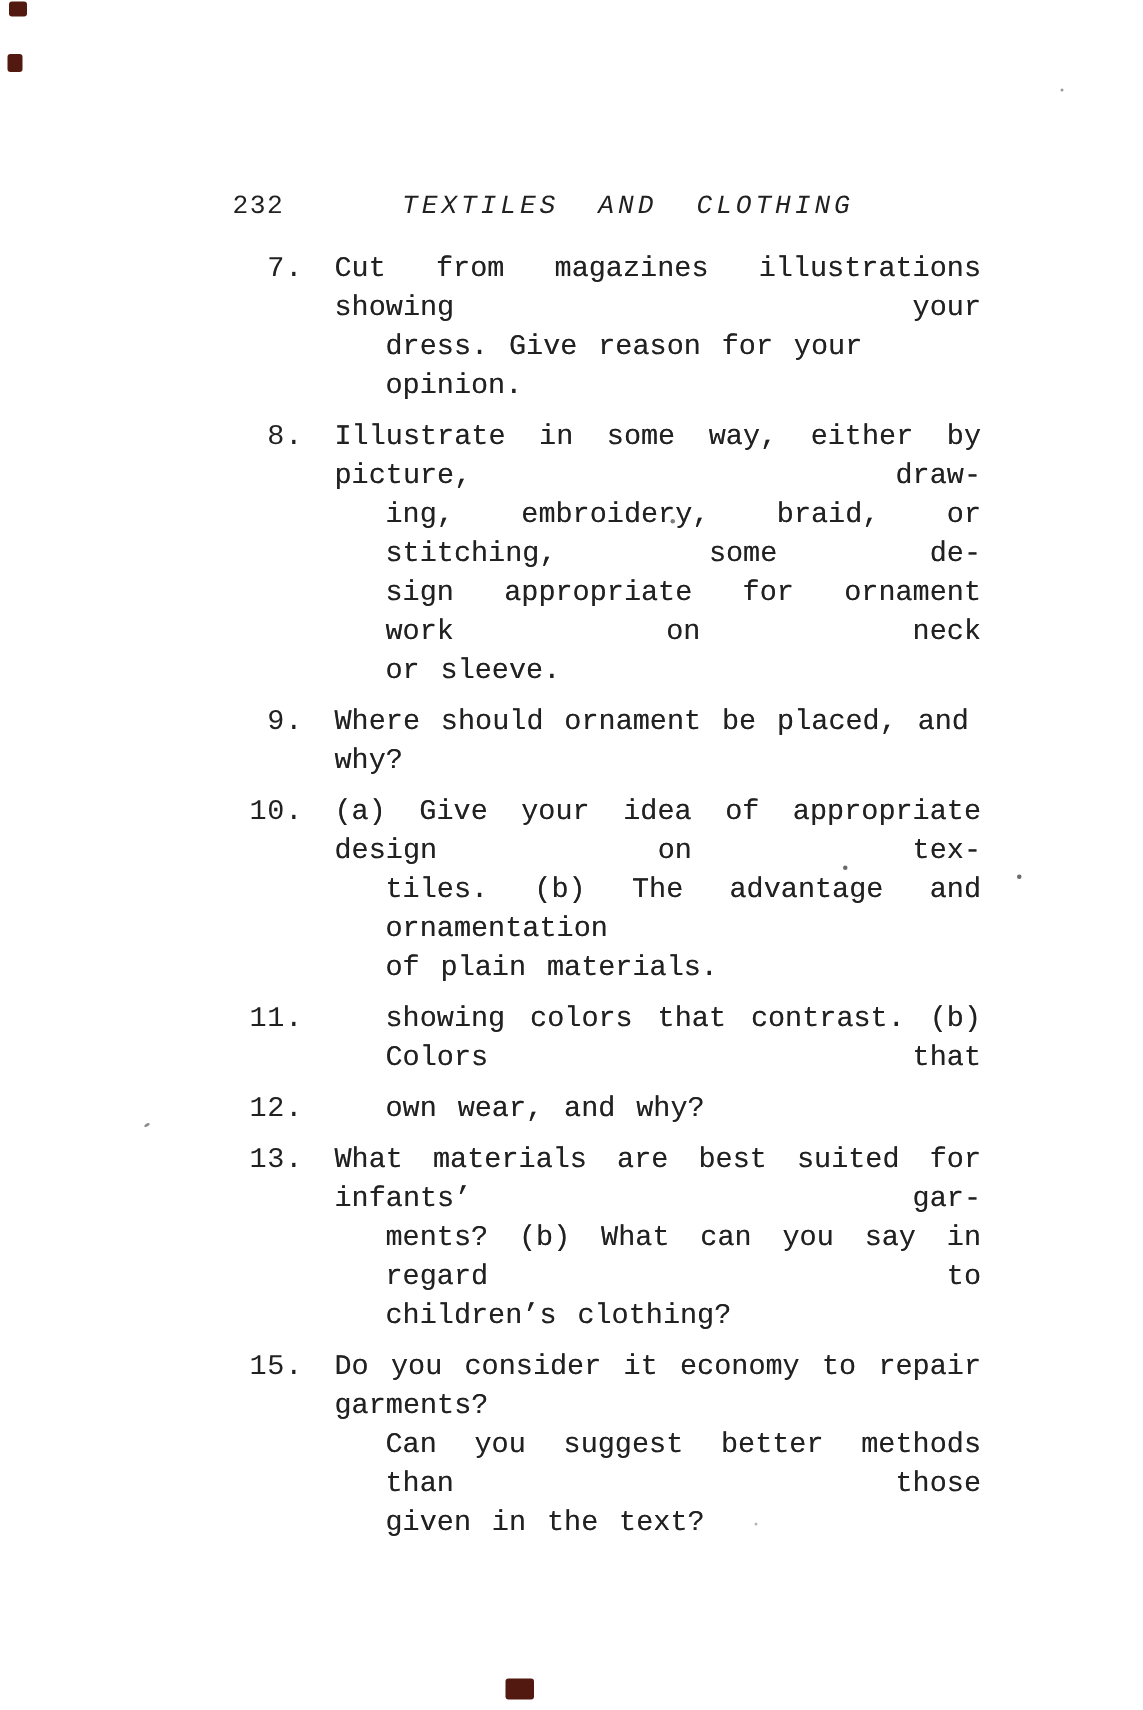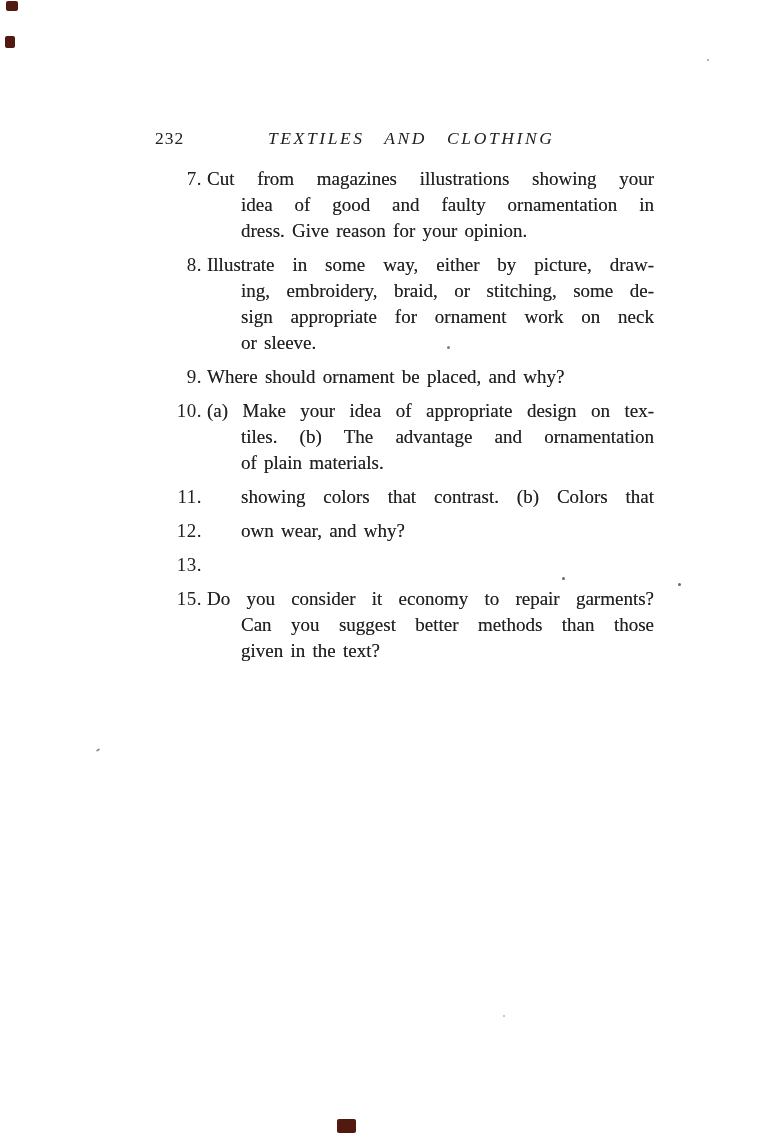--- a/index.html
+++ b/index.html
@@ -6,21 +6,21 @@
     margin: 0;
     padding: 0;
     background: #ffffff;
   }
   .page {
     position: relative;
     width: 762px;
     height: 1140px;
     background: #ffffff;
     overflow: hidden;
-    font-family: Liberation Serif, serif;
+    font-family: Liberation Mono, monospace;
     color: #212121;
   }
   
   .header {
     position: absolute;
     top: 128px;
     left: 0;
     width: 100%;
     height: 22px;
   }
@@ -65,20 +65,21 @@
     width: 447px;
     margin-left: 5px;
     overflow: hidden;
   }
   .q-line {
     font-size: 19px;
     line-height: 26px;
     word-spacing: 2.5px;
     white-space: normal;
     text-shadow: 0 0 0.4px rgba(20,20,20,0.55);
+    margin-left: 16px;
   }
   .q-line.cont {
     padding-left: 34px;
   }
   .q-line.just {
     text-align: justify;
     text-align-last: justify;
   }
   
   .mark {
@@ -110,21 +111,20 @@
   <div class="header">
     <span class="pagenum">232</span>
     <span class="runtitle">TEXTILES AND CLOTHING</span>
   </div>
 
   <div class="qlist">
       <div class="q-item">
         <div class="q-num">7.</div>
         <div class="q-body">
           <div class="q-line just">Cut from magazines illustrations showing your</div>
-          <div class="q-line cont just">idea of good and faulty ornamentation in</div>
           <div class="q-line cont">dress. Give reason for your opinion.</div>
         </div>
       </div>
       <div class="q-item">
         <div class="q-num">8.</div>
         <div class="q-body">
           <div class="q-line just">Illustrate in some way, either by picture, draw-</div>
           <div class="q-line cont just">ing, embroidery, braid, or stitching, some de-</div>
           <div class="q-line cont just">sign appropriate for ornament work on neck</div>
           <div class="q-line cont">or sleeve.</div>
@@ -132,39 +132,44 @@
       </div>
       <div class="q-item">
         <div class="q-num">9.</div>
         <div class="q-body">
           <div class="q-line">Where should ornament be placed, and why?</div>
         </div>
       </div>
       <div class="q-item">
         <div class="q-num">10.</div>
         <div class="q-body">
-          <div class="q-line just">(a) Make your idea of appropriate design on tex-</div>
+          <div class="q-line just">(a) Give your idea of appropriate design on tex-</div>
           <div class="q-line cont just">tiles. (b) The advantage and ornamentation</div>
           <div class="q-line cont">of plain materials.</div>
         </div>
       </div>
       <div class="q-item">
         <div class="q-num">11.</div>
         <div class="q-body">
           <div class="q-line cont just">showing colors that contrast. (b) Colors that</div>
         </div>
       </div>
       <div class="q-item">
         <div class="q-num">12.</div>
         <div class="q-body">
           <div class="q-line cont">own wear, and why?</div>
         </div>
       </div>
       <div class="q-item">
         <div class="q-num">13.</div>
+        <div class="q-body">
+          <div class="q-line just">What materials are best suited for infants’ gar-</div>
+          <div class="q-line cont just">ments? (b) What can you say in regard to</div>
+          <div class="q-line cont">children’s clothing?</div>
+        </div>
       </div>
       <div class="q-item">
         <div class="q-num">15.</div>
         <div class="q-body">
           <div class="q-line just">Do you consider it economy to repair garments?</div>
           <div class="q-line cont just">Can you suggest better methods than those</div>
           <div class="q-line cont">given in the text?</div>
         </div>
       </div>
     </div>

